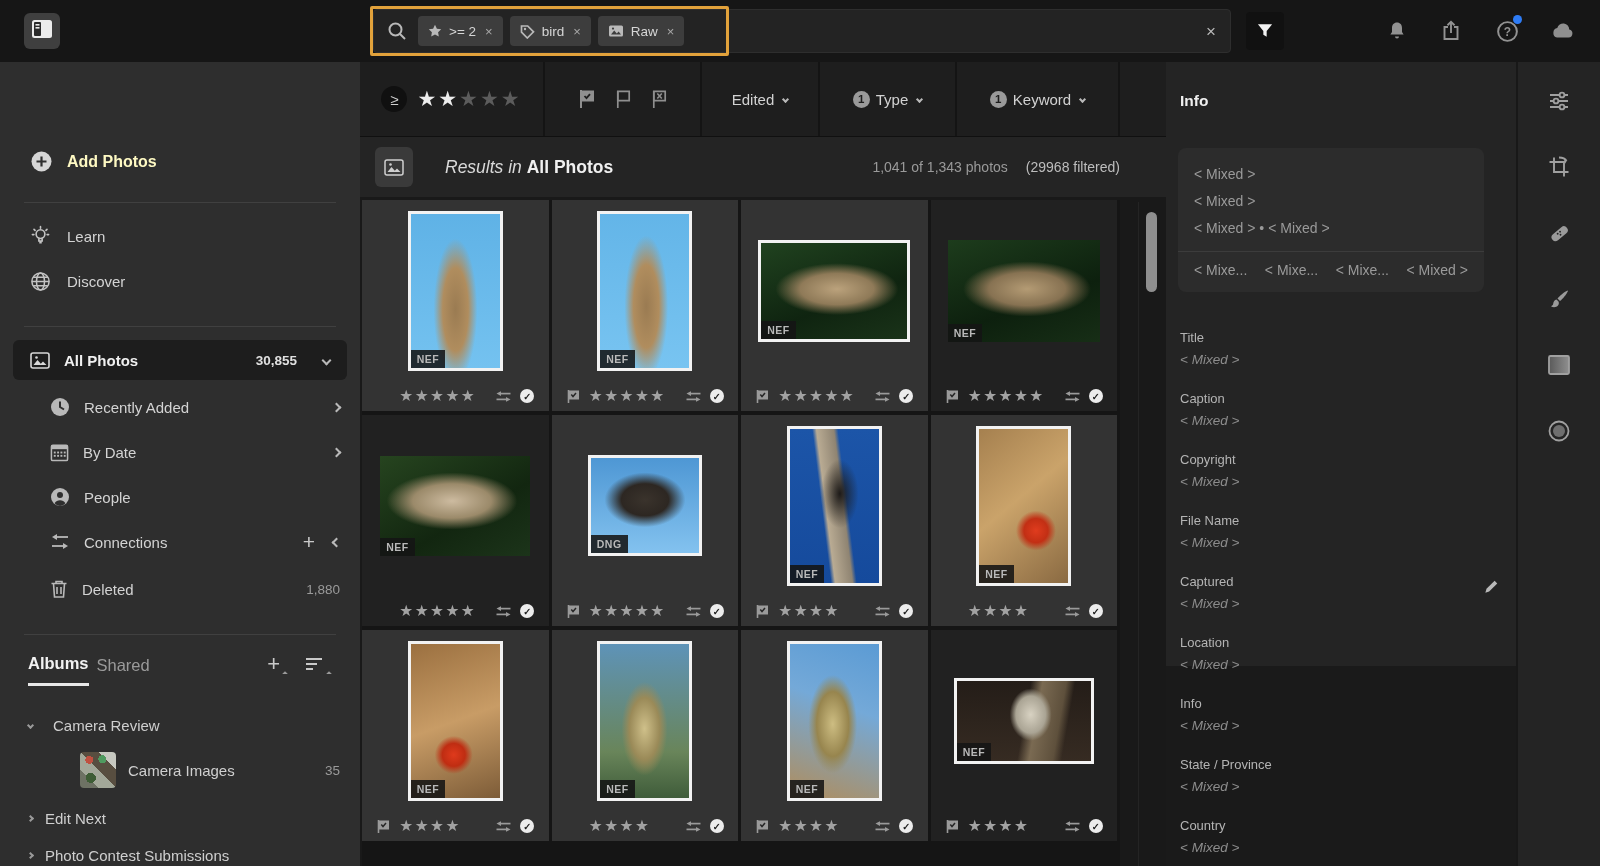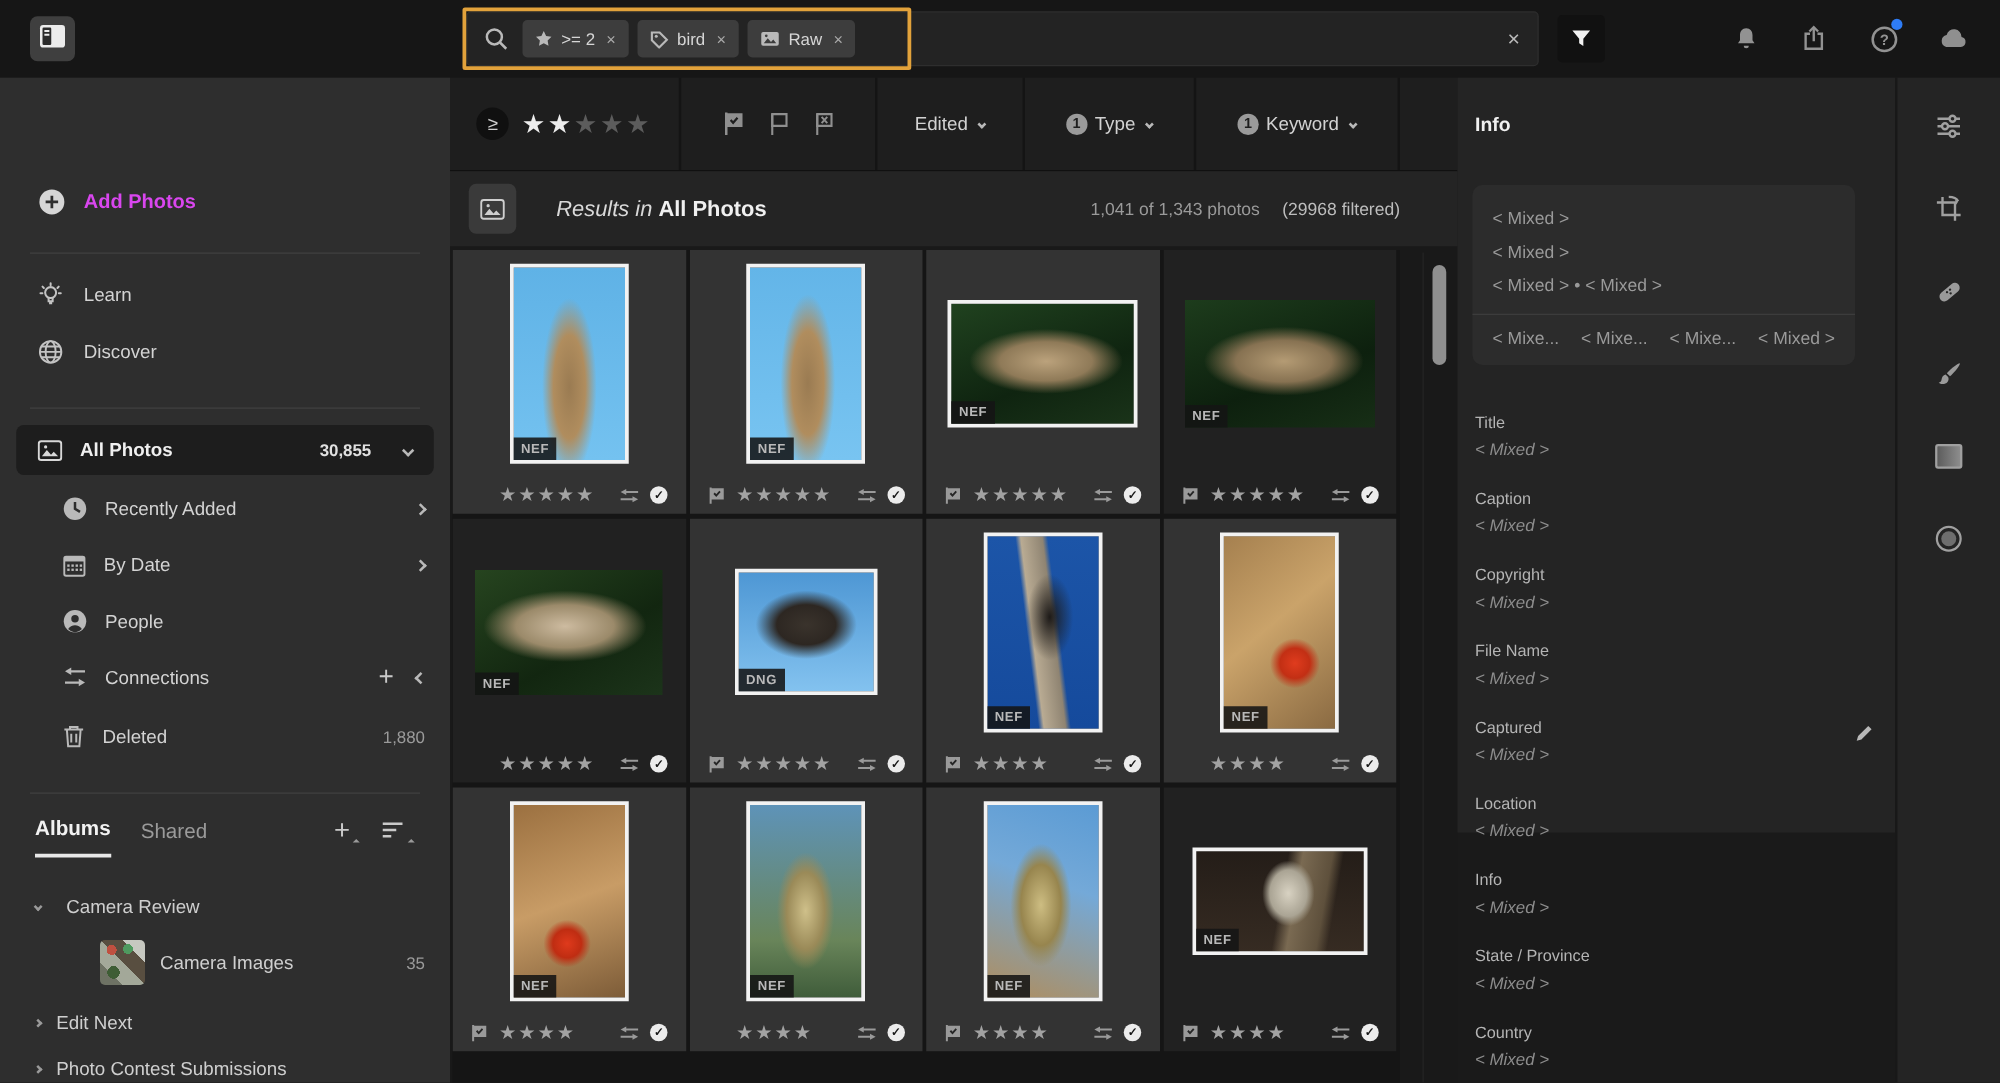--- a/index.html
+++ b/index.html
@@ -22,34 +22,34 @@
   .funnel-btn { position:absolute; left:1246px; top:12px; width:38px; height:38px; background:#111111;
     border-radius:4px; display:flex; align-items:center; justify-content:center; cursor:pointer; }
   .top-ic { position:absolute; top:18px; width:26px; height:26px; display:flex; align-items:center;
     justify-content:center; cursor:pointer; }
   .help-dot { position:absolute; right:-2px; top:-3px; width:9px; height:9px; border-radius:50%; background:#2e7cf6; }
 
   
   .sidebar { position:absolute; left:0; top:62px; width:360px; height:804px; background:#2e2e2e; }
   .sb-row { display:flex; align-items:center; cursor:pointer; color:#d3d3d3; font-size:15px; }
   .sb-divider { position:absolute; left:24px; right:24px; height:1px; background:#404040; }
-  .add-photos { position:absolute; left:30px; top:88px; gap:14px; font-weight:bold; font-size:16px; color:#d946ef; }
+  .add-photos { position:absolute; left:30px; top:88px; gap:14px; font-weight:bold; font-size:16px; color:#fef9c3; }
   .learn { position:absolute; left:30px; top:163px; gap:16px; }
   .discover { position:absolute; left:30px; top:209px; gap:16px; }
   .allphotos { position:absolute; left:13px; right:13px; top:278px; height:40px; background:#1d1d1d;
     border-radius:6px; padding:0 17px; gap:14px; color:#f0f0f0; font-weight:bold; }
   .allphotos .count { margin-left:auto; font-weight:bold; font-size:13.5px; color:#e0e0e0; }
   .sb-item { position:absolute; left:50px; right:20px; height:30px; gap:14px; }
   .sb-item .right { margin-left:auto; color:#9a9a9a; font-size:13.5px; }
   .chev { display:inline-block; width:7px; height:7px; border-right:2px solid #b9b9b9; border-bottom:2px solid #b9b9b9; }
   .chev.down { transform:rotate(45deg); }
   .chev.left { transform:rotate(135deg); }
   .chev.right { transform:rotate(-45deg); }
   .chev.sm { width:5px; height:5px; }
-  .tabs { position:absolute; left:28px; top:592px; display:flex; gap:24px; align-items:center; }
+  .tabs { position:absolute; left:28px; top:592px; display:flex; gap:8px; align-items:center; }
   .tab { font-size:16.5px; color:#9a9a9a; cursor:pointer; padding-bottom:10px; }
   .tab.active { color:#f2f2f2; font-weight:bold; border-bottom:3px solid #e8e8e8; }
   .tab-actions { position:absolute; right:36px; top:592px; display:flex; gap:26px; align-items:flex-start; }
   .plus-act { color:#c9c9c9; font-size:22px; line-height:20px; cursor:pointer; position:relative; }
   .corner { position:absolute; right:-7px; bottom:-2px; width:0; height:0;
     border-left:4px solid transparent; border-top:4px solid #9a9a9a; transform:rotate(-45deg); }
   .tree-row { position:absolute; left:28px; right:20px; gap:12px; color:#cfcfcf; font-size:15px; }
   .album-thumb { width:36px; height:36px; border-radius:4px; flex:none;
     background:
       radial-gradient(circle 4px at 26% 22%, #c05040 0 4px, transparent 4px),

